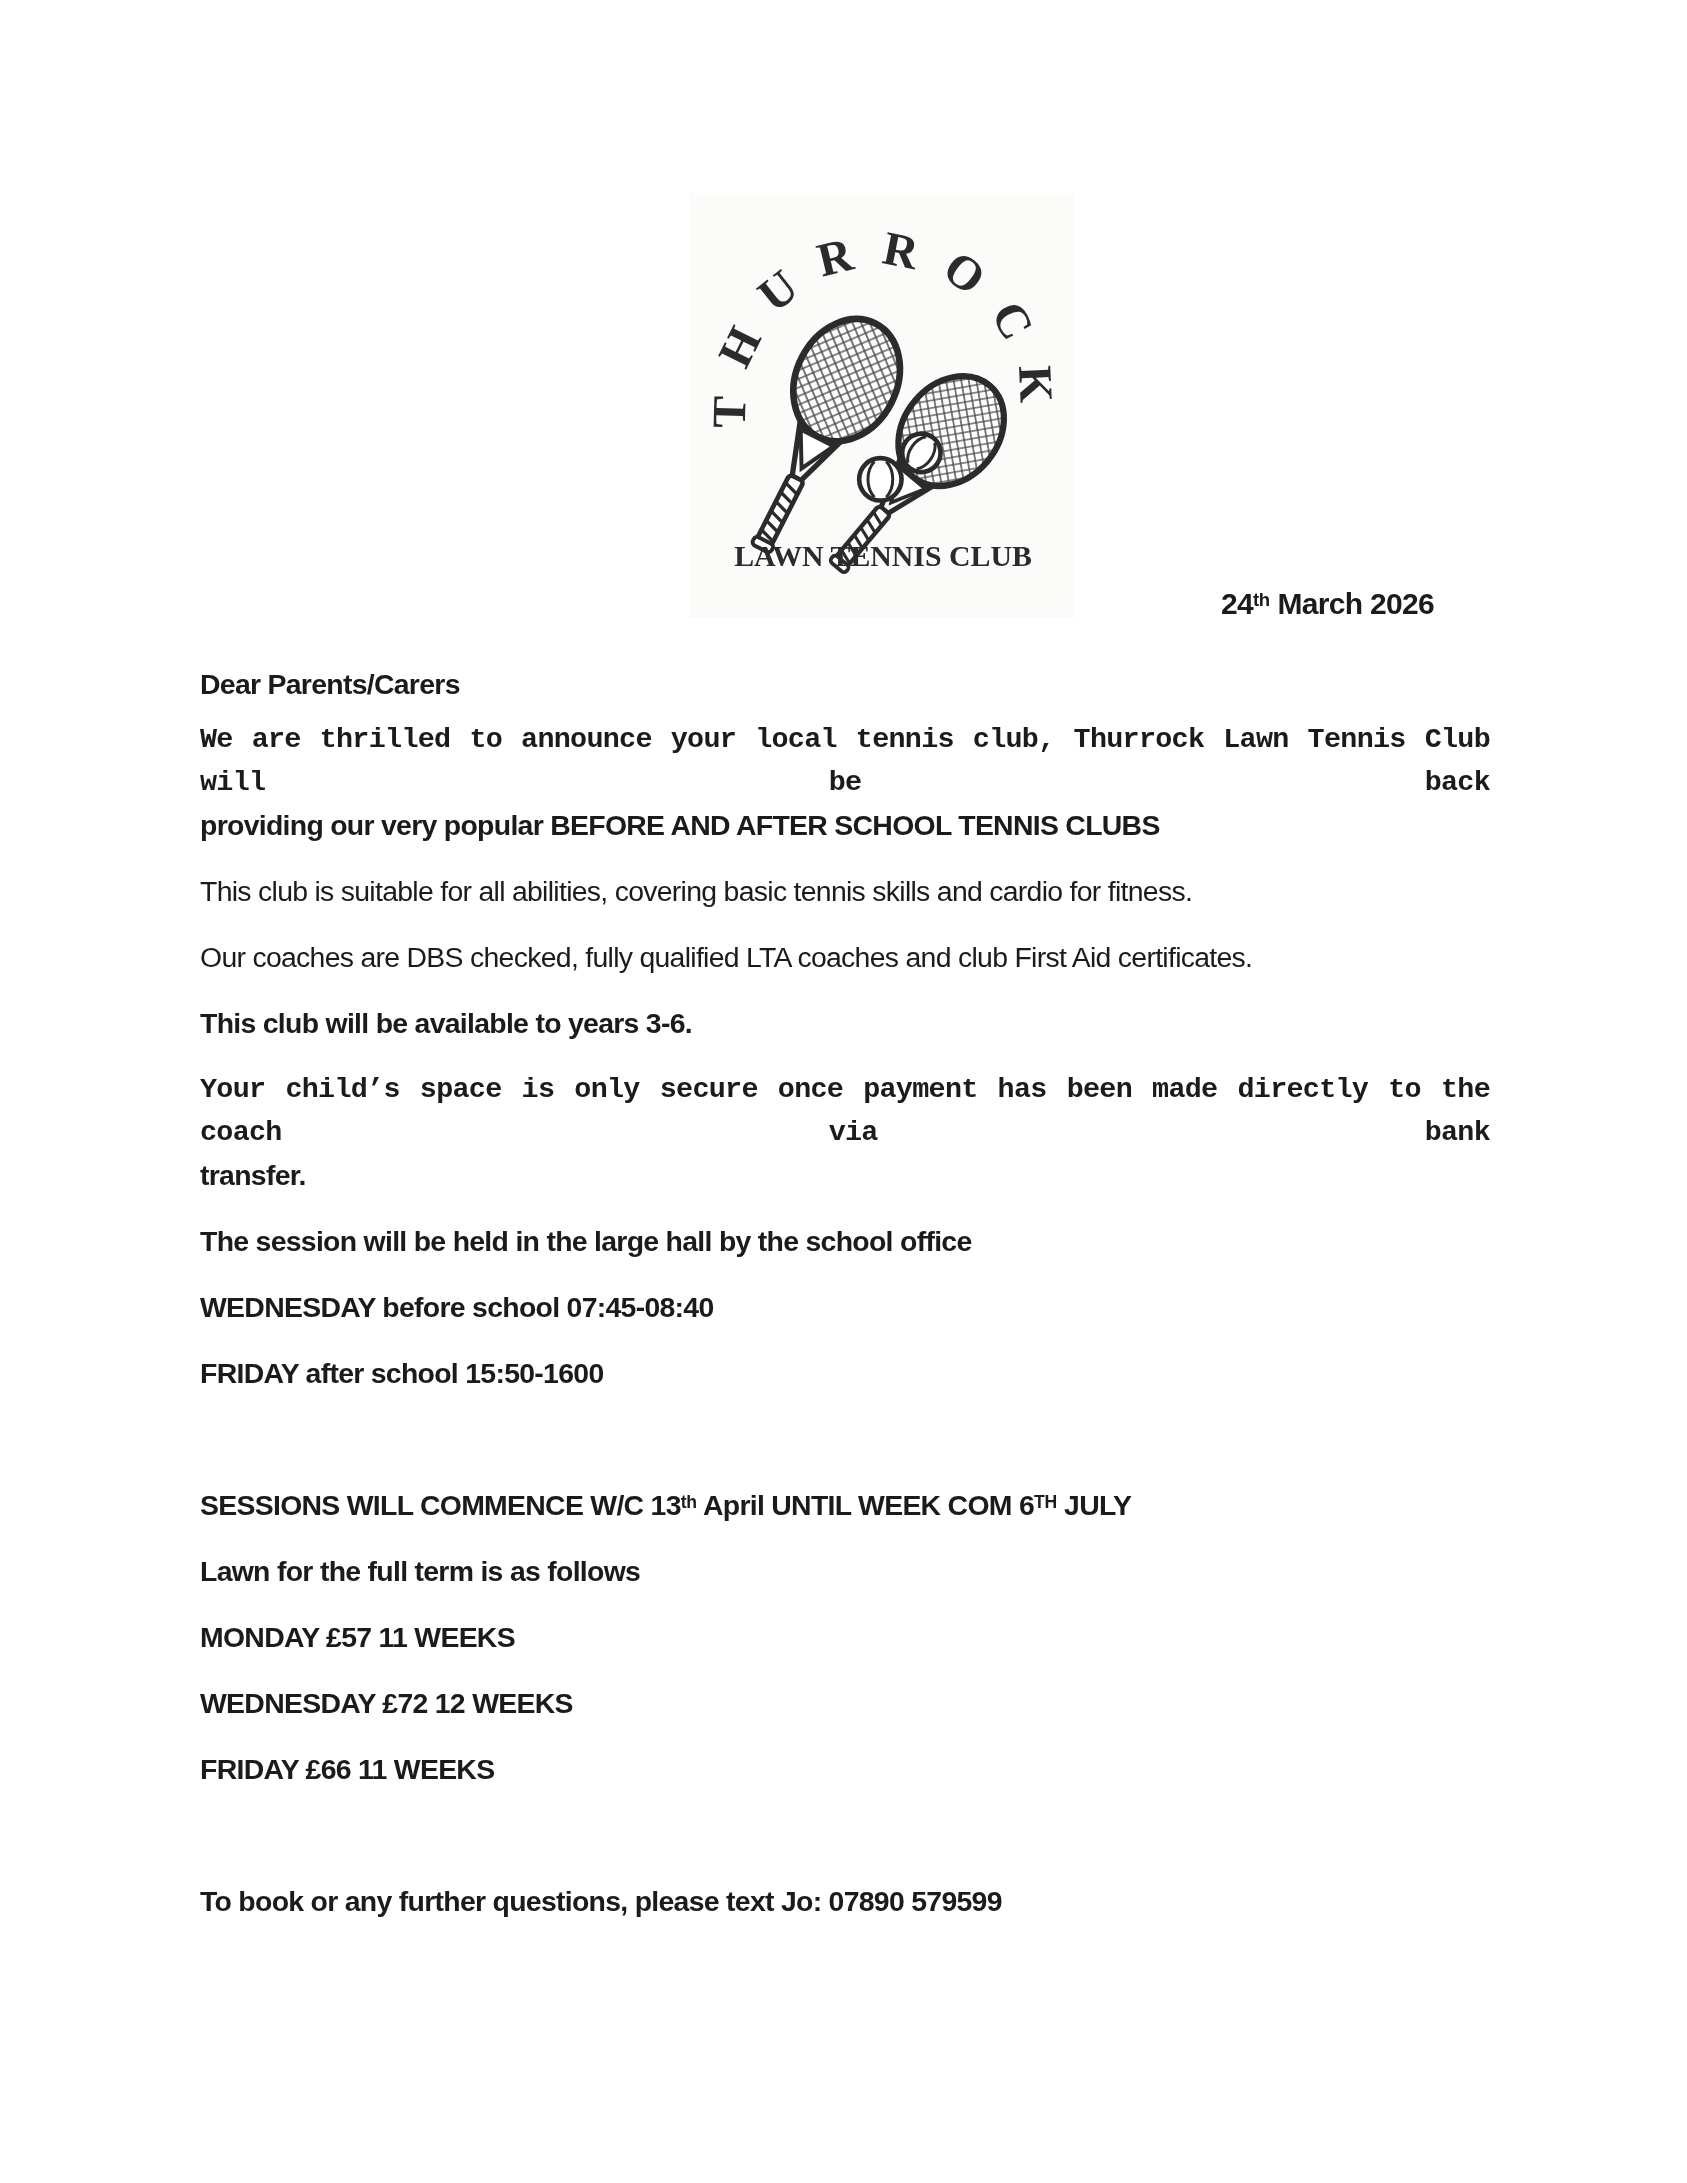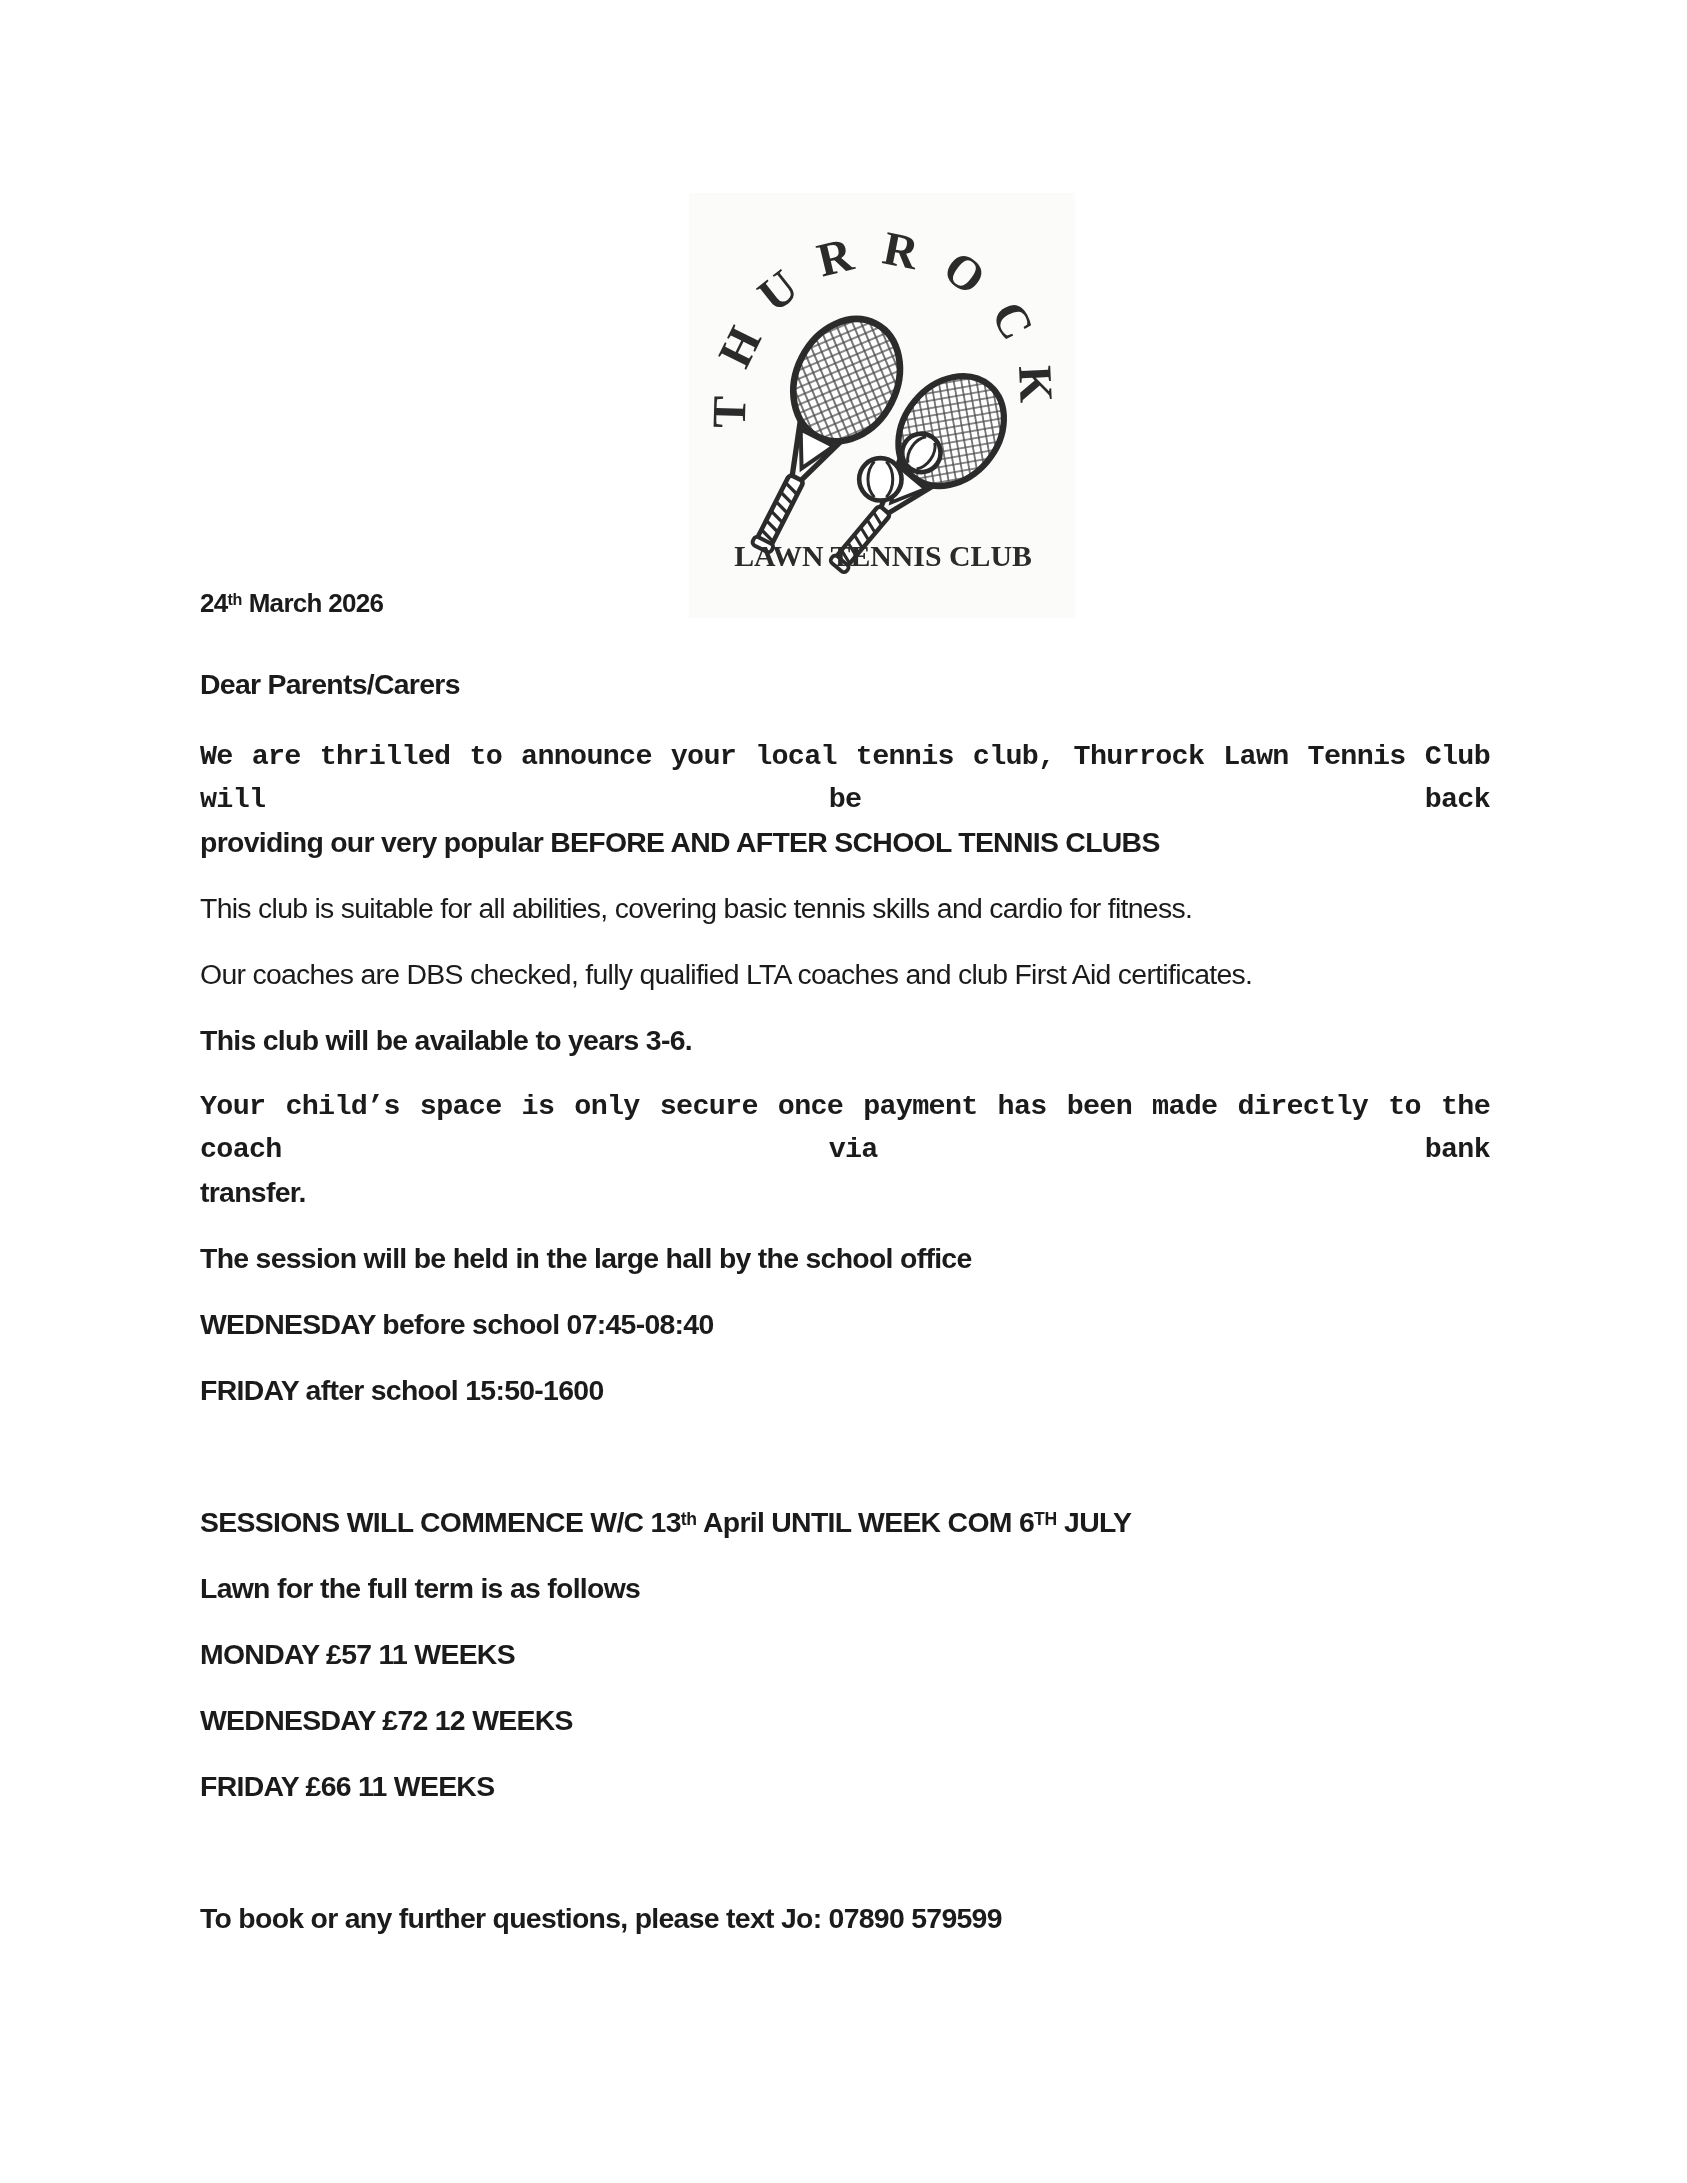--- a/index.html
+++ b/index.html
@@ -46,28 +46,29 @@
     position: absolute;
     left: 200px; top: 582px;
     width: 1290px;
     font-size: 28.4px;
     font-weight: 700;
     letter-spacing: -0.7px;
     line-height: 43px;
   }
   .content p { margin: 0 0 23px 0; }
   p.cont   { margin-bottom: 0; }
-  p.tight  { margin-bottom: 29px; }
+  p.tight  { margin-bottom: 12px; }
   p.jfull  { text-align: justify; text-align-last: justify; font-family: Liberation Mono, monospace; }
   p.regular{ font-weight: 400; margin-top: 11px; }
   p.blank  { height: 43px; }
 
   .date-line {
+    text-align: right;
     padding-right: 56px;
-    font-size: 26px;
+    font-size: 30px;
     margin-bottom: 38px !important;
   }
 
   sup.sup {
     font-size: 0.62em;
     line-height: 0;
     vertical-align: 0.42em;
     letter-spacing: -0.3px;
   }
 </style>

